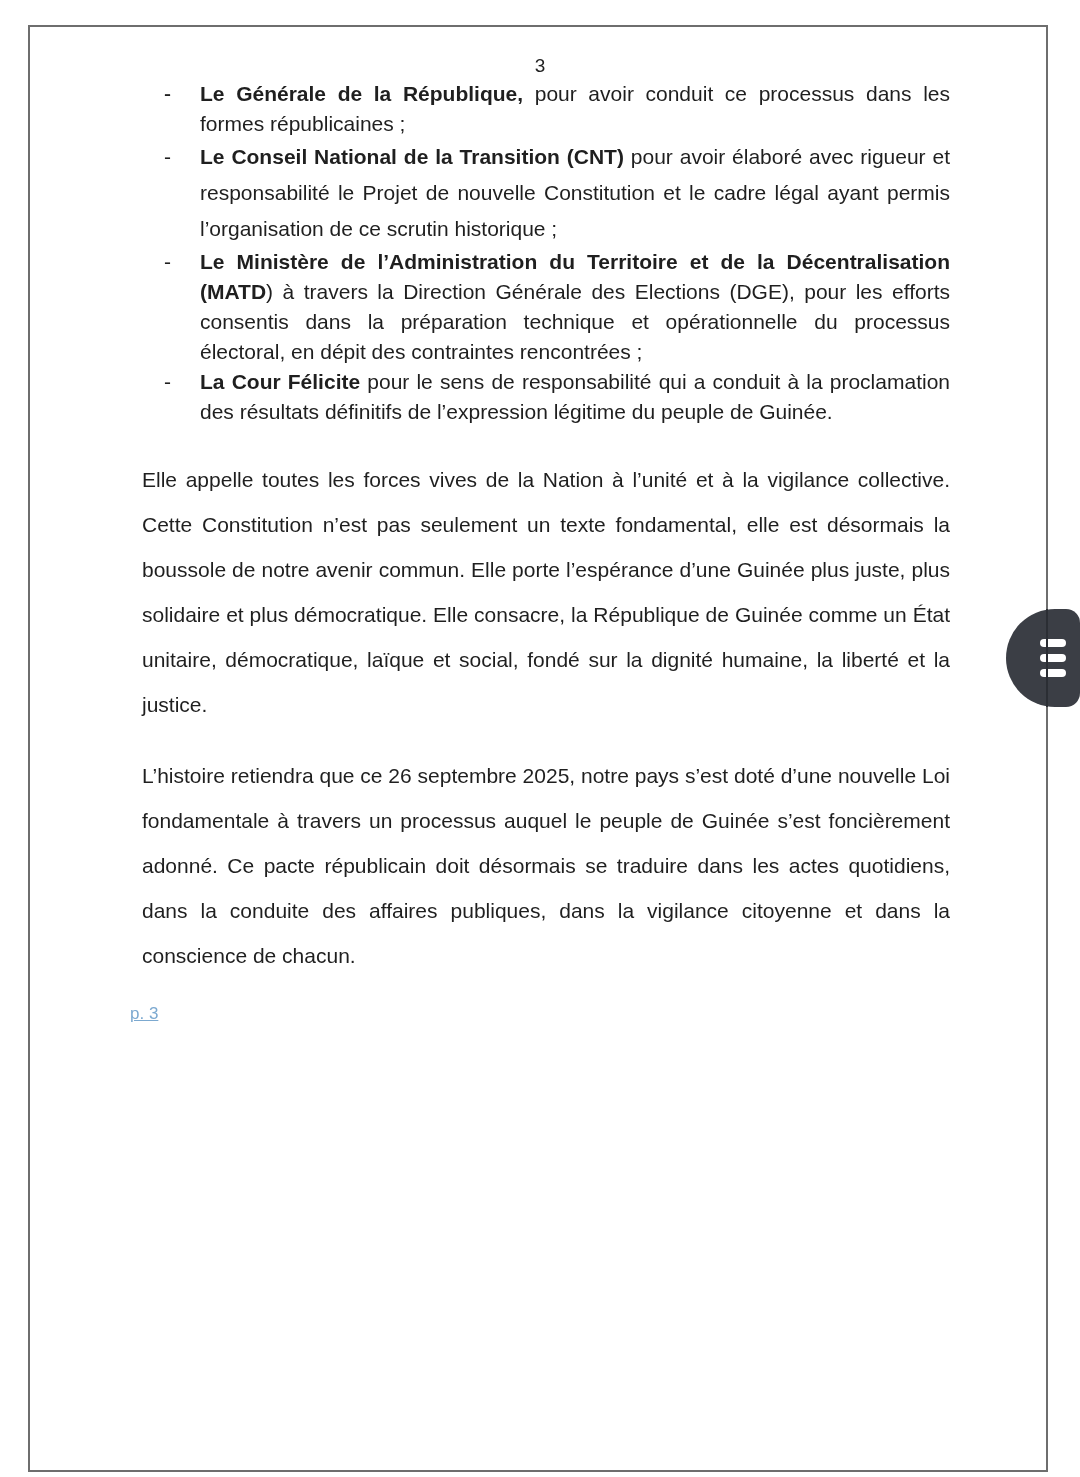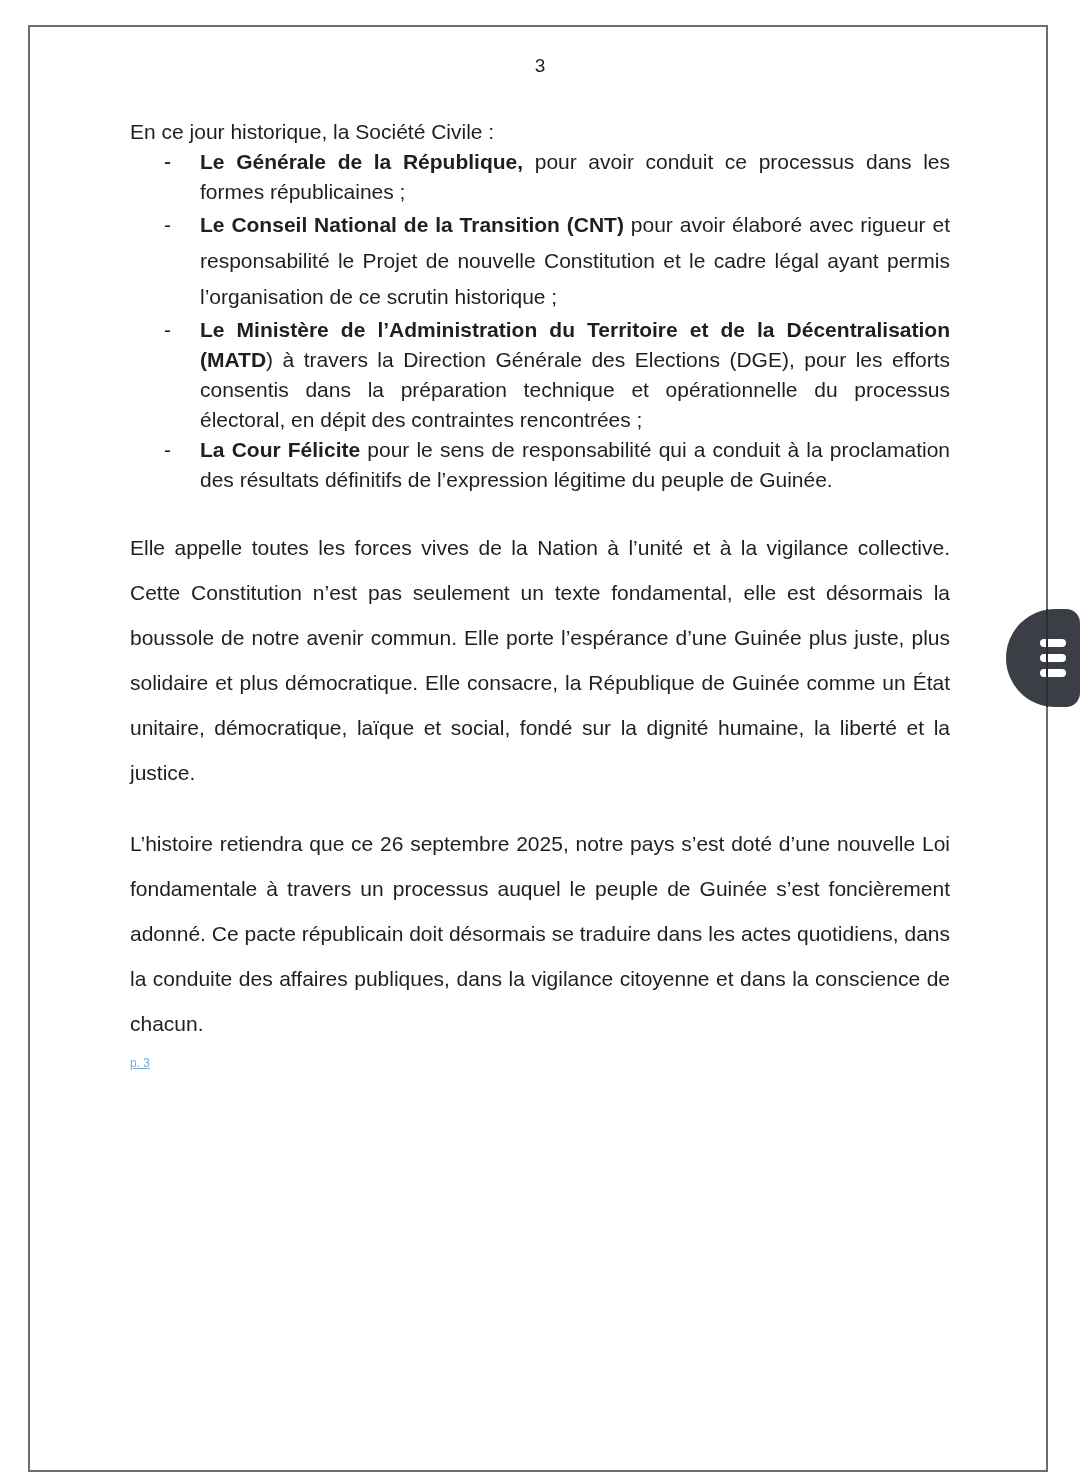--- a/index.html
+++ b/index.html
@@ -50,26 +50,26 @@
     margin:32px 0 0 34px;
     font-size:21px;line-height:30px;
   }
   .bullets-2{margin-top:30px;}
   .bullets-2 li:nth-child(2){line-height:36px;}
   .bullets li b{font-weight:700;}
   .paras{margin-top:30px;}
   .paras p{
     font-size:21px;line-height:45px;
     text-align:justify;
-    margin:26px 0 0 0;
+    margin:26px 0 0 12px;
   }
   .paras p:first-child{margin-top:0;}
   .footer{
-    margin-top:10px;
-    font-size:12px;
+    margin-top:26px;
+    font-size:17px;
     color:var(--footer);
     text-decoration:underline;
   }
   .fab{
     position:absolute;right:0;top:609px;
     width:74px;height:98px;
     background:var(--btn);
     border:none;
     border-radius:49px 14px 14px 49px;
     display:flex;flex-direction:column;
@@ -89,21 +89,20 @@
     background:#2b2e34;
     z-index:6;
   }
 </style>
 </head>
 <body>
 
 <div class="page">
   <div class="content">
     <div class="page-number">3</div>
-    <p class="intro">En ce jour historique, la Société Civile :</p>
     <ul class="bullets bullets-1">
         <li><span class="dash">-</span></li>
       </ul>
     <ul class="bullets bullets-2">
         <li><span class="dash">-</span><b>Le Générale de la République,</b><span> pour avoir conduit ce processus dans les formes républicaines ;</span></li>
         <li><span class="dash">-</span><b>Le Conseil National de la Transition (CNT)</b><span> pour avoir élaboré avec rigueur et responsabilité le Projet de nouvelle Constitution et le cadre légal ayant permis l’organisation de ce scrutin historique ;</span></li>
         <li><span class="dash">-</span><b>Le Ministère de l’Administration du Territoire et de la Décentralisation (MATD</b><span>) à travers la Direction Générale des Elections (DGE), pour les efforts consentis dans la préparation technique et opérationnelle du processus électoral, en dépit des contraintes rencontrées ;</span></li>
         <li><span class="dash">-</span><b>La Cour Félicite</b><span> pour le sens de responsabilité qui a conduit à la proclamation des résultats définitifs de l’expression légitime du peuple de Guinée.</span></li>
       </ul>
     <div class="paras">

